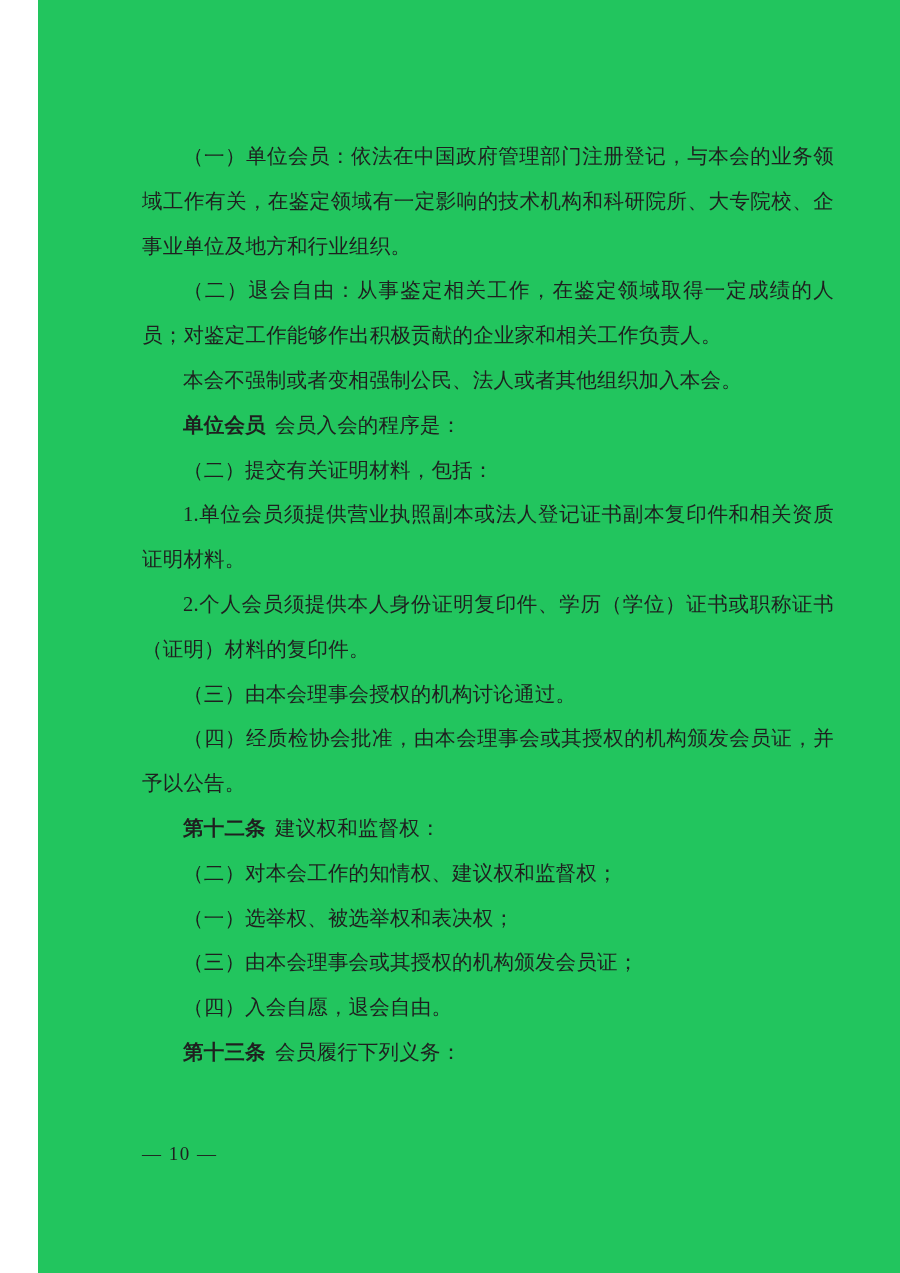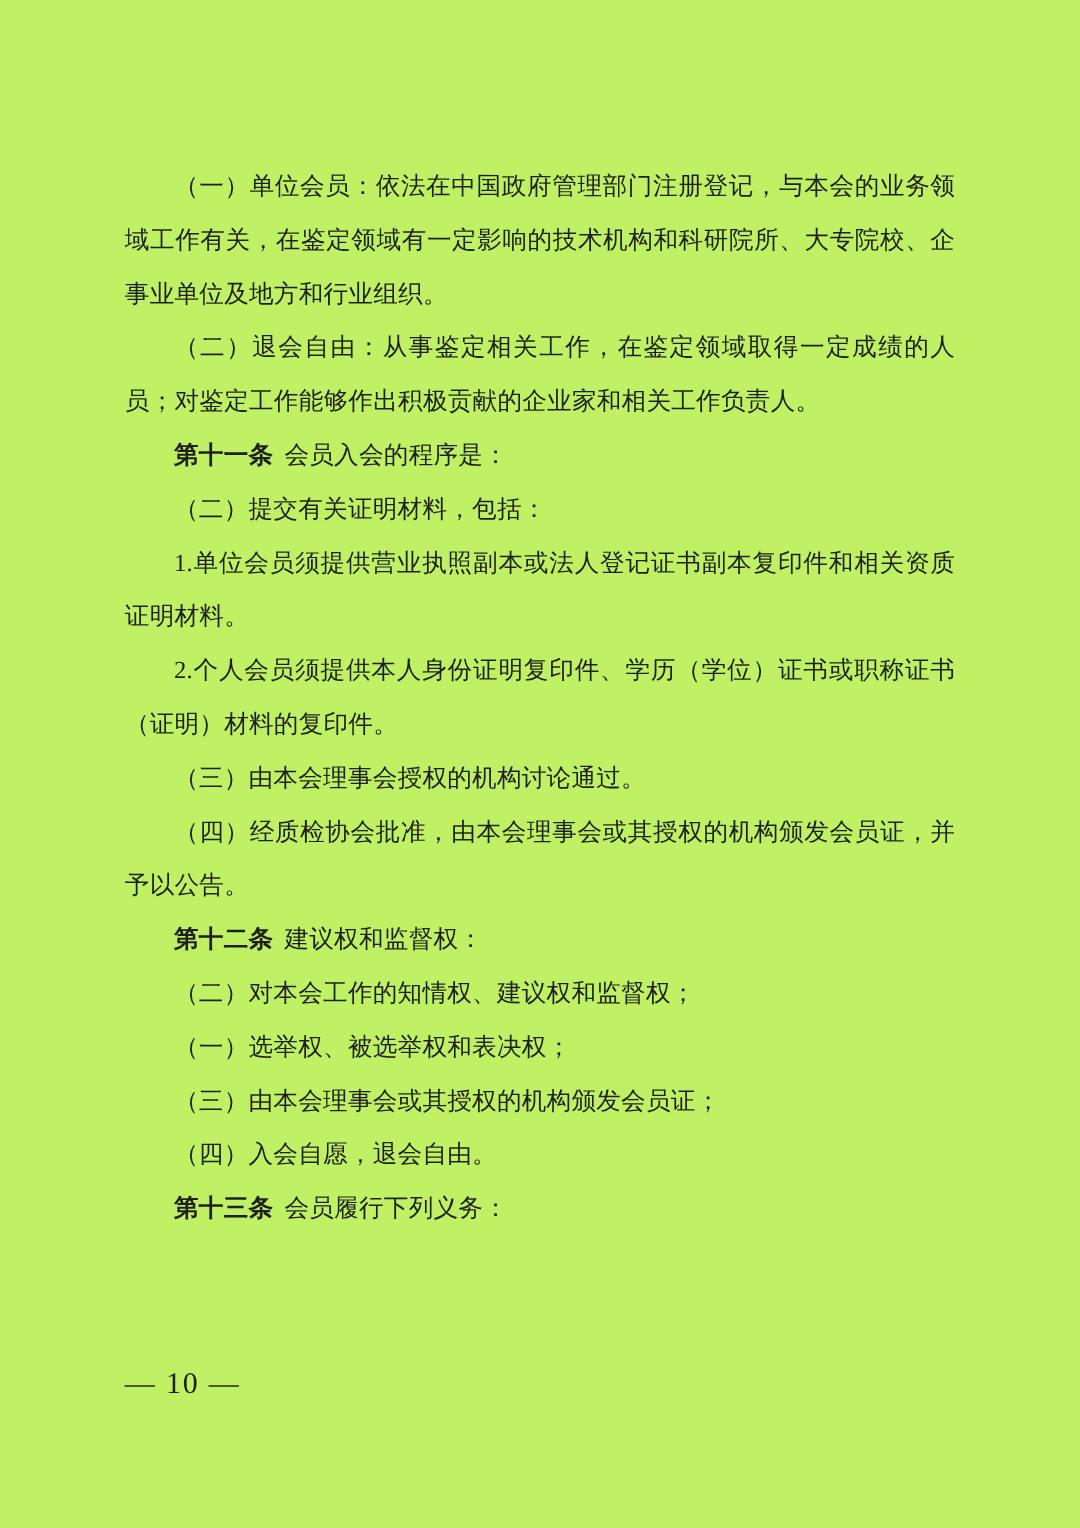--- a/index.html
+++ b/index.html
@@ -10,21 +10,22 @@
     width: 900px;
     height: 1273px;
     position: relative;
     background: #ffffff;
     overflow: hidden;
     font-family: "Liberation Serif", "DejaVu Serif", serif;
   }
   .page {
     position: absolute;
     inset: 0;
-    background: #bef264;
+    background: #22c55e;
+    margin-left: 38px;
   }
   .doc-body {
     position: absolute;
     left: 104px;
     top: 134px;
     width: 692px;
     color: #1f1f1f;
     font-size: 20.5px;
   }
   p.doc-para {
@@ -36,36 +37,37 @@
     letter-spacing: 0.2px;
   }
   .article-no {
     font-weight: 700;
     margin-right: 0.45em;
   }
   .page-number {
     position: absolute;
     left: 104px;
     top: 1142px;
-    font-size: 25px;
+    font-size: 19px;
     line-height: 24px;
     color: #1f1f1f;
     letter-spacing: 1.5px;
     white-space: pre;
   }
 </style>
 </head>
 <body>
 
 <div class="page">
 
   <div class="doc-body">
       <p class="doc-para"><span>（一）单位会员：依法在中国政府管理部门注册登记，与本会的业务领域工作有关，在鉴定领域有一定影响的技术机构和科研院所、大专院校、企事业单位及地方和行业组织。</span></p>
       <p class="doc-para"><span>（二）退会自由：从事鉴定相关工作，在鉴定领域取得一定成绩的人员；对鉴定工作能够作出积极贡献的企业家和相关工作负责人。</span></p>
-      <p class="doc-para"><span class="article-no">第十一条</span><span>会员入会的程序是：</span></p>
+      <p class="doc-para"><span>本会不强制或者变相强制公民、法人或者其他组织加入本会。</span></p>
+      <p class="doc-para"><span class="article-no">单位会员</span><span>会员入会的程序是：</span></p>
       <p class="doc-para"><span>（二）提交有关证明材料，包括：</span></p>
       <p class="doc-para"><span>1.单位会员须提供营业执照副本或法人登记证书副本复印件和相关资质证明材料。</span></p>
       <p class="doc-para"><span>2.个人会员须提供本人身份证明复印件、学历（学位）证书或职称证书（证明）材料的复印件。</span></p>
       <p class="doc-para"><span>（三）由本会理事会授权的机构讨论通过。</span></p>
       <p class="doc-para"><span>（四）经质检协会批准，由本会理事会或其授权的机构颁发会员证，并予以公告。</span></p>
       <p class="doc-para"><span class="article-no">第十二条</span><span>建议权和监督权：</span></p>
       <p class="doc-para"><span>（二）对本会工作的知情权、建议权和监督权；</span></p>
       <p class="doc-para"><span>（一）选举权、被选举权和表决权；</span></p>
       <p class="doc-para"><span>（三）由本会理事会或其授权的机构颁发会员证；</span></p>
       <p class="doc-para"><span>（四）入会自愿，退会自由。</span></p>

